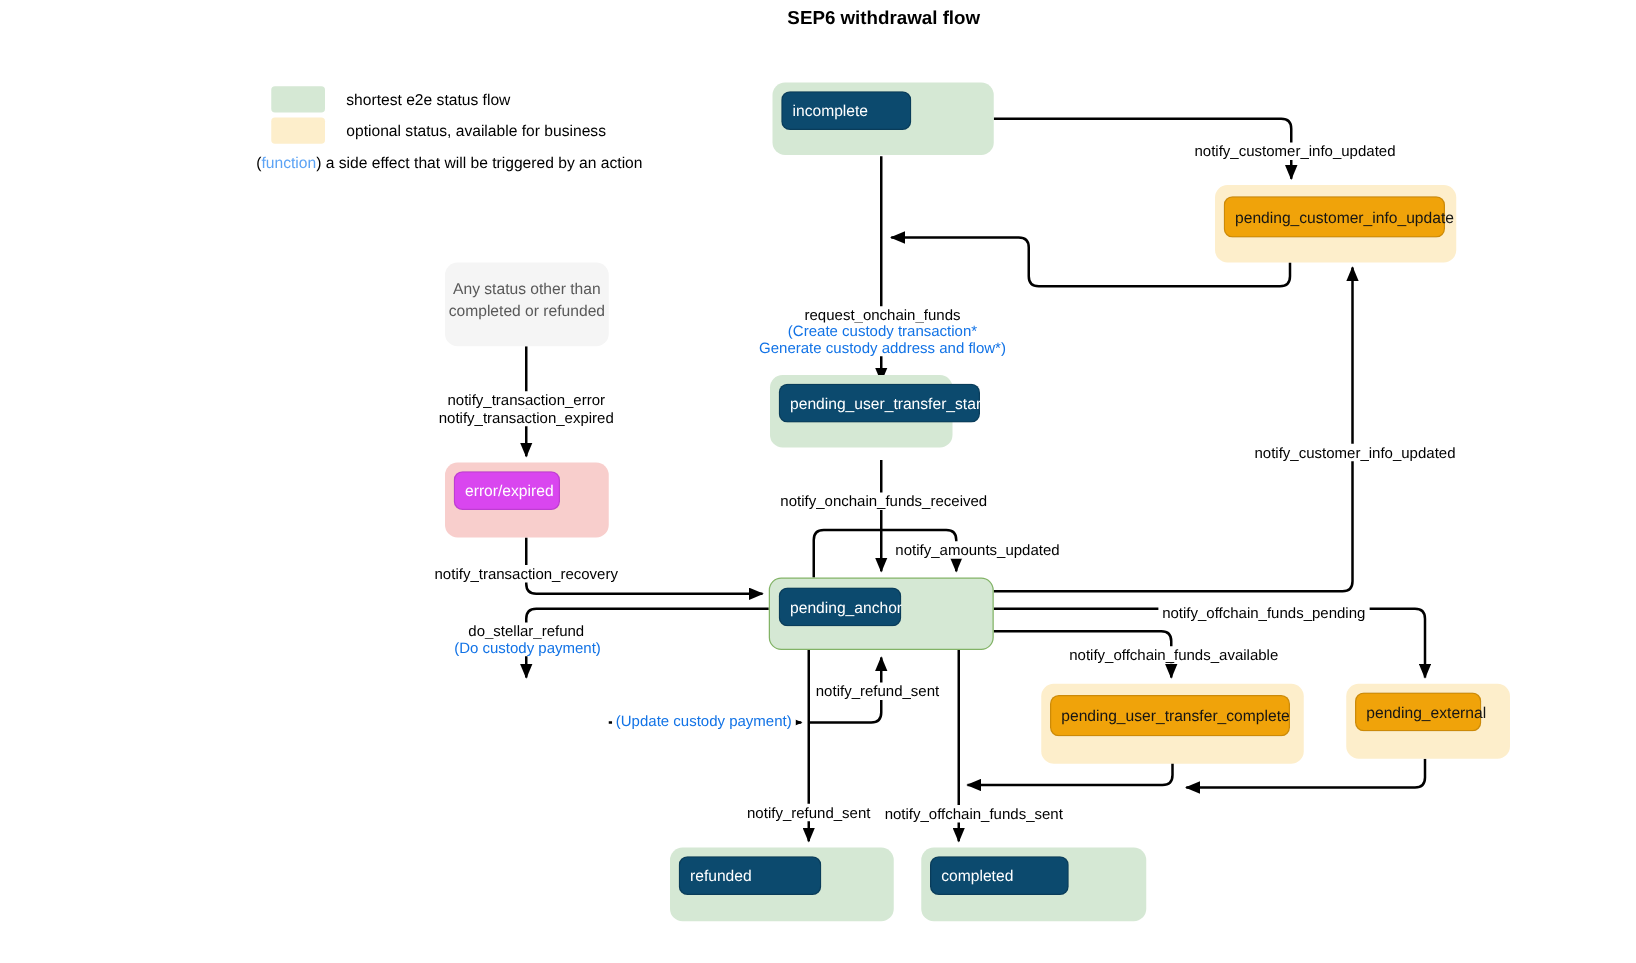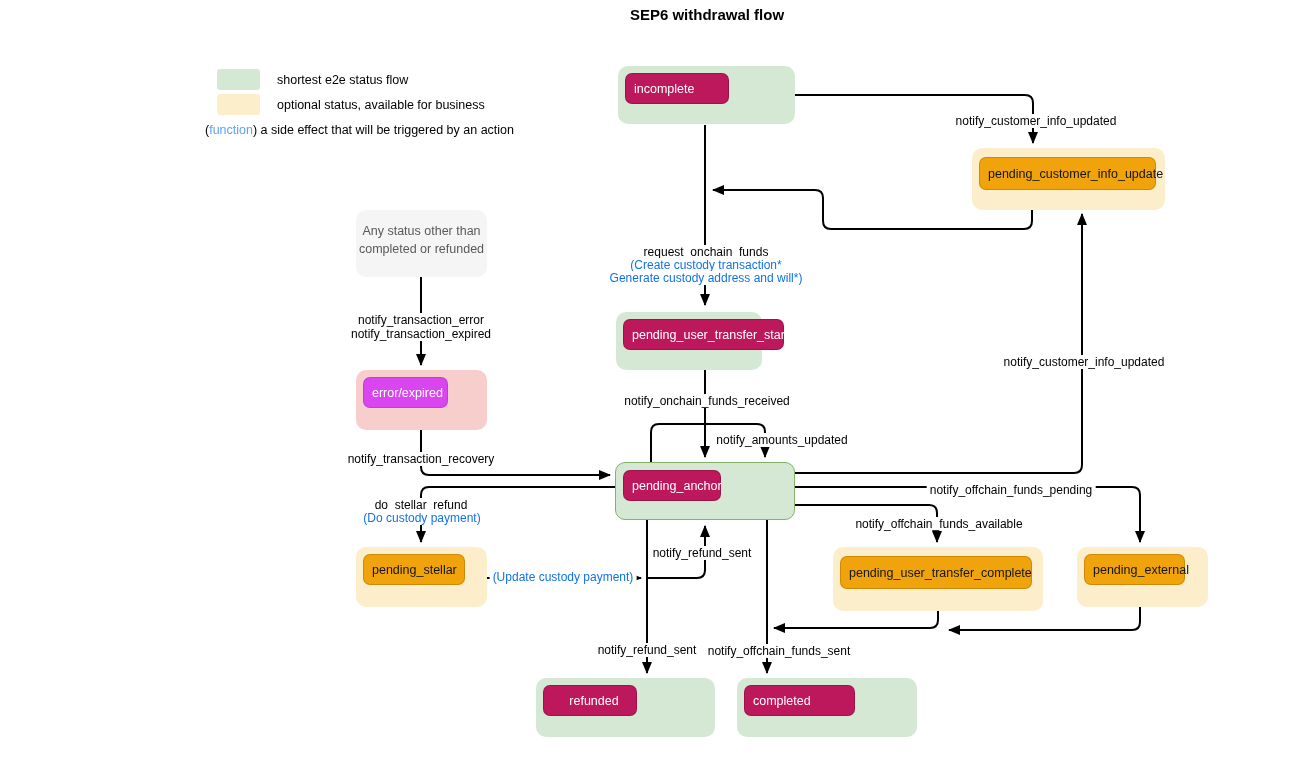--- a/index.html
+++ b/index.html
@@ -23,42 +23,42 @@
   .node{position:absolute;border-radius:10px;z-index:2;box-sizing:border-box;}
   .green{background:#d5e8d4;}
   .yellow{background:#fdeecb;}
   .red{background:#f8cecc;}
   .note{background:#f5f5f5;color:#595959;font-size:12.5px;text-align:center;
         padding-top:13px;line-height:1.4;}
   .anchor-border{border:1.5px solid #82b366;}
   .chip{position:absolute;left:7px;top:7px;height:31px;border-radius:7px;
         font-size:12.5px;line-height:31px;padding-left:8px;white-space:nowrap;
         box-sizing:border-box;}
-  .chip-green{background:#be185d;border:1px solid rgba(0,0,0,.18);color:#fff;}
+  .chip-green{background:#0c4a6e;border:1px solid rgba(0,0,0,.18);color:#fff;}
   .chip-orange{background:#f0a30a;border:1px solid rgba(0,0,0,.15);color:#151515;}
   .chip-red{background:#d946ef;border:1px solid rgba(0,0,0,.12);color:#fff;}
   #n-incomplete{left:618px;top:66px;width:177px;height:58px;}
   #n-incomplete .chip{width:104px;}
   #n-pcid{left:937px;top:148px;width:193px;height:62px;margin-left:35px;}
   #n-pcid .chip{width:177px;top:9px;height:33px;line-height:33px;}
-  #n-puts{left:616px;top:312px;width:146px;height:58px;}
+  #n-puts{left:616px;top:300px;width:146px;height:58px;}
   #n-puts .chip{width:161px;}
   #n-panchor{left:615px;top:462px;width:180px;height:58px;}
   #n-panchor .chip{width:98px;text-align:center;}
   #n-anystatus{left:356px;top:210px;width:131px;height:67px;}
   #n-error{left:356px;top:370px;width:131px;height:60px;}
   #n-error .chip{width:85px;}
   #n-pstellar{left:356px;top:547px;width:131px;height:60px;}
   #n-pstellar .chip{width:102px;}
   #n-putc{left:833px;top:547px;width:210px;height:64px;}
   #n-putc .chip{width:192px;top:9px;height:33px;line-height:33px;}
   #n-pexternal{left:1077px;top:547px;width:131px;height:60px;}
   #n-pexternal .chip{width:101px;}
   #n-refunded{left:536px;top:678px;width:179px;height:59px;}
-  #n-refunded .chip{width:94px;text-align:center;}
+  #n-refunded .chip{width:114px;}
   #n-completed{left:737px;top:678px;width:180px;height:59px;}
   #n-completed .chip{width:111px;}
   
   .elabel{position:absolute;transform:translate(-50%,-50%);background:#fff;
           font-size:12px;color:#000;white-space:nowrap;padding:0 3px;z-index:3;}
   .blue{color:#1273e6;}
   #l-cust-top{left:1036px;top:121px;}
   #l-request{left:706px;top:252px;}
   #l-create{left:706px;top:265px;}
   #l-generate{left:706px;top:278px;}
@@ -127,40 +127,37 @@
   <div id="n-panchor" class="node green anchor-border">
     <div class="chip chip-green">pending_anchor</div>
   </div>
   <div id="n-anystatus" class="node note">
     <div>Any status other than</div>
     <div>completed or refunded</div>
   </div>
   <div id="n-error" class="node red">
     <div class="chip chip-red">error/expired</div>
   </div>
-  <div id="n-pstellar" class="node yellow">
-    <div class="chip chip-orange">pending_stellar</div>
-  </div>
   <div id="n-putc" class="node yellow">
     <div class="chip chip-orange">pending_user_transfer_complete</div>
   </div>
   <div id="n-pexternal" class="node yellow">
     <div class="chip chip-orange">pending_external</div>
   </div>
   <div id="n-refunded" class="node green">
     <div class="chip chip-green">refunded</div>
   </div>
   <div id="n-completed" class="node green">
     <div class="chip chip-green">completed</div>
   </div>
 
   <div id="l-cust-top" class="elabel">notify_customer_info_updated</div>
   <div id="l-request" class="elabel">request_onchain_funds</div>
   <div id="l-create" class="elabel blue">(Create custody transaction*</div>
-  <div id="l-generate" class="elabel blue">Generate custody address and will*)</div>
+  <div id="l-generate" class="elabel blue">Generate custody address and flow*)</div>
   <div id="l-onchain-recv" class="elabel">notify_onchain_funds_received</div>
   <div id="l-amounts" class="elabel">notify_amounts_updated</div>
   <div id="l-tx-error" class="elabel">notify_transaction_error</div>
   <div id="l-tx-expired" class="elabel">notify_transaction_expired</div>
   <div id="l-tx-recovery" class="elabel">notify_transaction_recovery</div>
   <div id="l-do-refund" class="elabel">do_stellar_refund</div>
   <div id="l-do-custody" class="elabel blue">(Do custody payment)</div>
   <div id="l-update-custody" class="elabel blue">(Update custody payment)</div>
   <div id="l-refund-up" class="elabel">notify_refund_sent</div>
   <div id="l-refund-down" class="elabel">notify_refund_sent</div>

